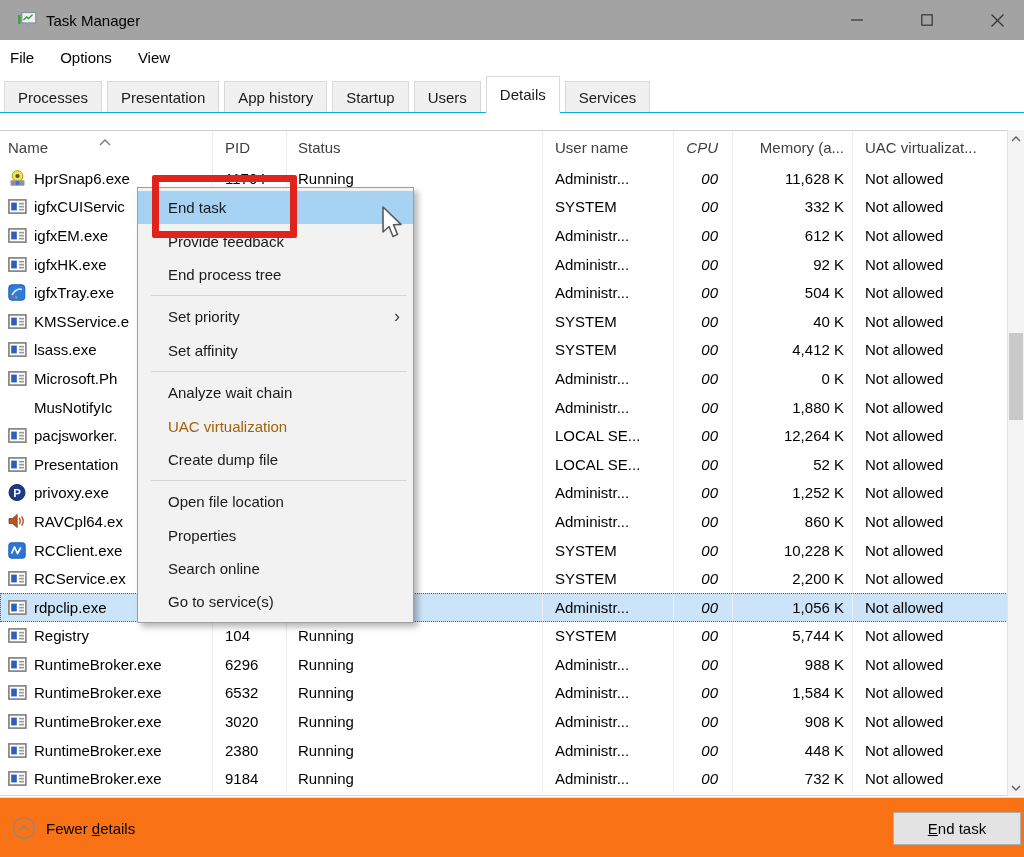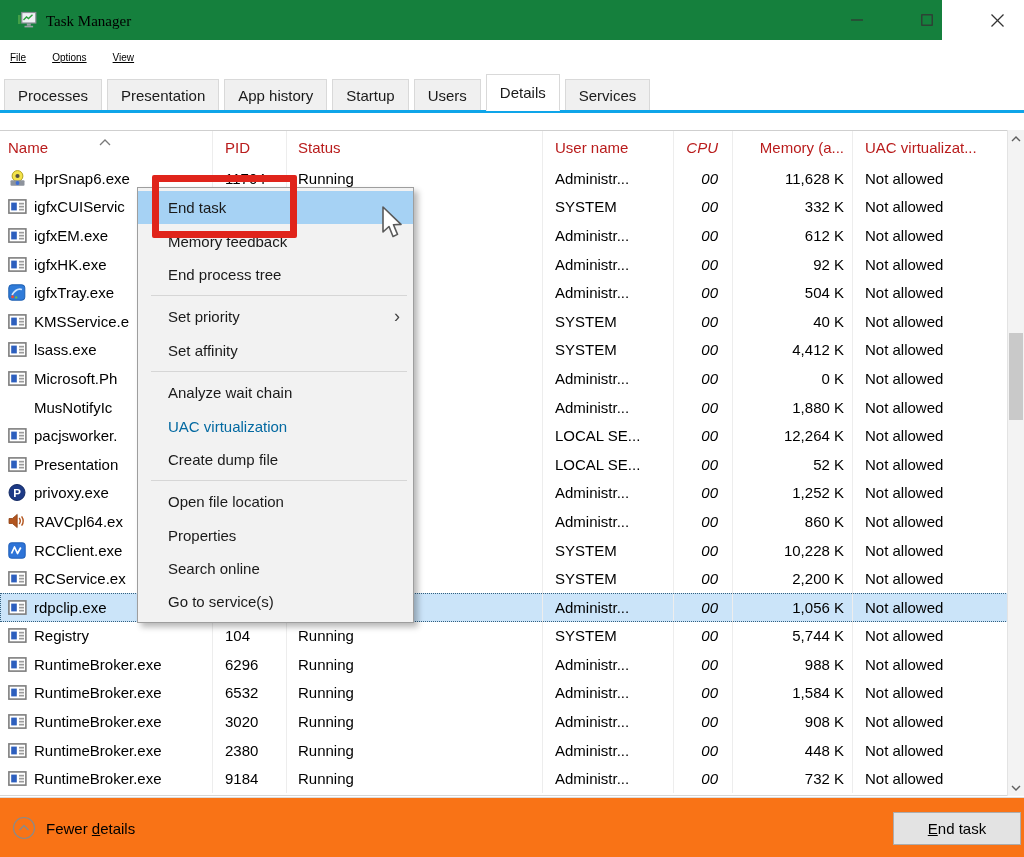--- a/index.html
+++ b/index.html
@@ -4,35 +4,35 @@
 <style>
   html,body{margin:0;padding:0;}
   body{
     width:1024px;height:857px;position:relative;overflow:hidden;
     background:#ffffff;
     font-family:"Liberation Sans","DejaVu Sans",sans-serif;
     color:#000;
     -webkit-font-smoothing:antialiased;
   }
   
-  #titlebar{position:absolute;left:0;top:0;width:942px;height:40px;background:#15803d;font-family:Liberation Serif, serif;}
+  #titlebar{position:absolute;left:0;top:0;width:1024px;height:40px;background:#a3a3a3;}
   #app-icon{position:absolute;left:17px;top:10px;width:20px;height:20px;}
   #window-title{position:absolute;left:46px;top:0;height:40px;line-height:42px;font-size:15px;}
   .win-btn{position:absolute;top:0;width:46px;height:40px;display:flex;align-items:center;justify-content:center;}
   #btn-min{left:834px;} #btn-max{left:904px;} #btn-close{left:974px;}
   
   #menubar{position:absolute;left:0;top:40px;width:1024px;height:36px;display:flex;align-items:center;padding-left:8px;box-sizing:border-box;}
-  .menubar-item{font-size:10px;padding:0 2px;margin-right:22px;line-height:36px;text-decoration:underline;}
-  
-  #tabstrip{position:absolute;left:0;top:76px;width:1024px;height:37px;border-bottom:3px solid #0ea5e9;box-sizing:border-box;display:flex;align-items:flex-end;padding-left:4px;}
+  .menubar-item{font-size:15px;padding:0 2px;margin-right:22px;line-height:36px;}
+  
+  #tabstrip{position:absolute;left:0;top:76px;width:1024px;height:37px;border-bottom:1px solid #0ea5e9;box-sizing:border-box;display:flex;align-items:flex-end;padding-left:4px;}
   .tab{box-sizing:border-box;height:31px;background:#f0f0f0;border:1px solid #d9d9d9;border-bottom:none;margin-right:5px;padding:0 13px;font-size:15px;display:flex;align-items:center;color:#1a1a1a;}
   .tab.active{height:37px;background:#fff;border:1px solid #d9d9d9;border-bottom:1px solid #fff;margin-bottom:-1px;position:relative;z-index:3;}
   
   #table-header{position:absolute;left:0;top:130px;width:1008px;height:34px;border-top:1px solid #cfcfcf;box-sizing:border-box;display:flex;background:#fff;}
-  .hcell{box-sizing:border-box;border-right:1px solid #e2e2e2;font-size:15px;display:flex;align-items:center;color:#b91c1c;}
+  .hcell{box-sizing:border-box;border-right:1px solid #e2e2e2;font-size:15px;display:flex;align-items:center;color:#404040;}
   #sort-caret{position:absolute;left:99px;top:132px;z-index:5;}
   #rows{position:absolute;left:0;top:164px;width:1008px;}
   .row{display:flex;height:28.6px;position:relative;}
   .cell{box-sizing:border-box;border-right:1px solid #ededed;font-size:15px;display:flex;align-items:center;white-space:nowrap;overflow:hidden;}
   .c-name{width:213px;padding-left:8px;}
   .c-pid{width:74px;padding-left:12px;}
   .c-status{width:256px;padding-left:11px;}
   .c-user{width:131px;padding-left:12px;}
   .c-cpu{width:59px;justify-content:flex-end;padding-right:14px;font-style:italic;}
   .c-mem{width:120px;justify-content:flex-end;padding-right:8px;}
@@ -43,21 +43,21 @@
   #table-bottom-line{position:absolute;left:0;top:795px;width:1024px;height:0;border-top:1px solid #d6d6d6;}
   
   #scrollbar{position:absolute;left:1007px;top:130px;width:17px;height:666px;background:#f3f3f3;border-left:1px solid #e3e3e3;box-sizing:border-box;}
   .scroll-arrow{position:absolute;left:0;width:16px;height:17px;display:flex;align-items:center;justify-content:center;}
   #scroll-up{top:0;} #scroll-down{bottom:0;}
   #scroll-thumb{position:absolute;left:1px;top:203px;width:14px;height:87px;background:#c9c9c9;}
   
   #context-menu{position:absolute;left:137px;top:187px;width:277px;background:#f2f2f2;border:1px solid #9e9e9e;box-shadow:4px 4px 6px rgba(0,0,0,0.28);z-index:40;padding:3px 0;box-sizing:border-box;}
   .ctx-item{height:33.4px;display:flex;align-items:center;padding-left:30px;font-size:15px;position:relative;color:#1a1a1a;}
   .ctx-item.highlighted{background:#a6d2f4;}
-  .ctx-item.disabled{color:#0369a1;}
+  .ctx-item.disabled{color:#a16207;}
   .ctx-sep{height:1px;background:#d6d6d6;margin:4px 6px 4px 13px;}
   .ctx-arrow{position:absolute;right:13px;top:0;height:33.4px;display:flex;align-items:center;font-size:18px;color:#444;}
   
   #annotation-box{position:absolute;left:152px;top:175px;width:131px;height:49px;border:7px solid #e0241b;z-index:50;border-radius:2px;}
   #cursor{position:absolute;left:381px;top:206px;z-index:60;}
   
   #footer{position:absolute;left:0;top:797px;width:1024px;height:60px;background:#f97316;border-top:1px solid #dcdcdc;box-sizing:border-box;}
   #fewer-details{position:absolute;left:12px;top:14px;height:32px;display:flex;align-items:center;font-size:15px;}
   #fewer-details .circ{margin-right:10px;display:inline-flex;}
   .u{text-decoration:underline;}
@@ -562,21 +562,21 @@
   <div id="scroll-thumb"></div>
   <div class="scroll-arrow" id="scroll-down">
     <svg width="10" height="6" viewBox="0 0 10 6">
         <polyline points="1,1 5,5 9,1" fill="none" stroke="#5f5f5f" stroke-width="1.4"></polyline>
       </svg>
   </div>
 </div>
 
 <div id="context-menu">
     <div class="ctx-item highlighted">End task</div>
-    <div class="ctx-item">Memory feedback</div>
+    <div class="ctx-item">Provide feedback</div>
     <div class="ctx-item">End process tree</div>
     <div class="ctx-sep"></div>
     <div class="ctx-item">Set priority<span class="ctx-arrow">›</span></div>
     <div class="ctx-item">Set affinity</div>
     <div class="ctx-sep"></div>
     <div class="ctx-item">Analyze wait chain</div>
     <div class="ctx-item disabled">UAC virtualization</div>
     <div class="ctx-item">Create dump file</div>
     <div class="ctx-sep"></div>
     <div class="ctx-item">Open file location</div>

